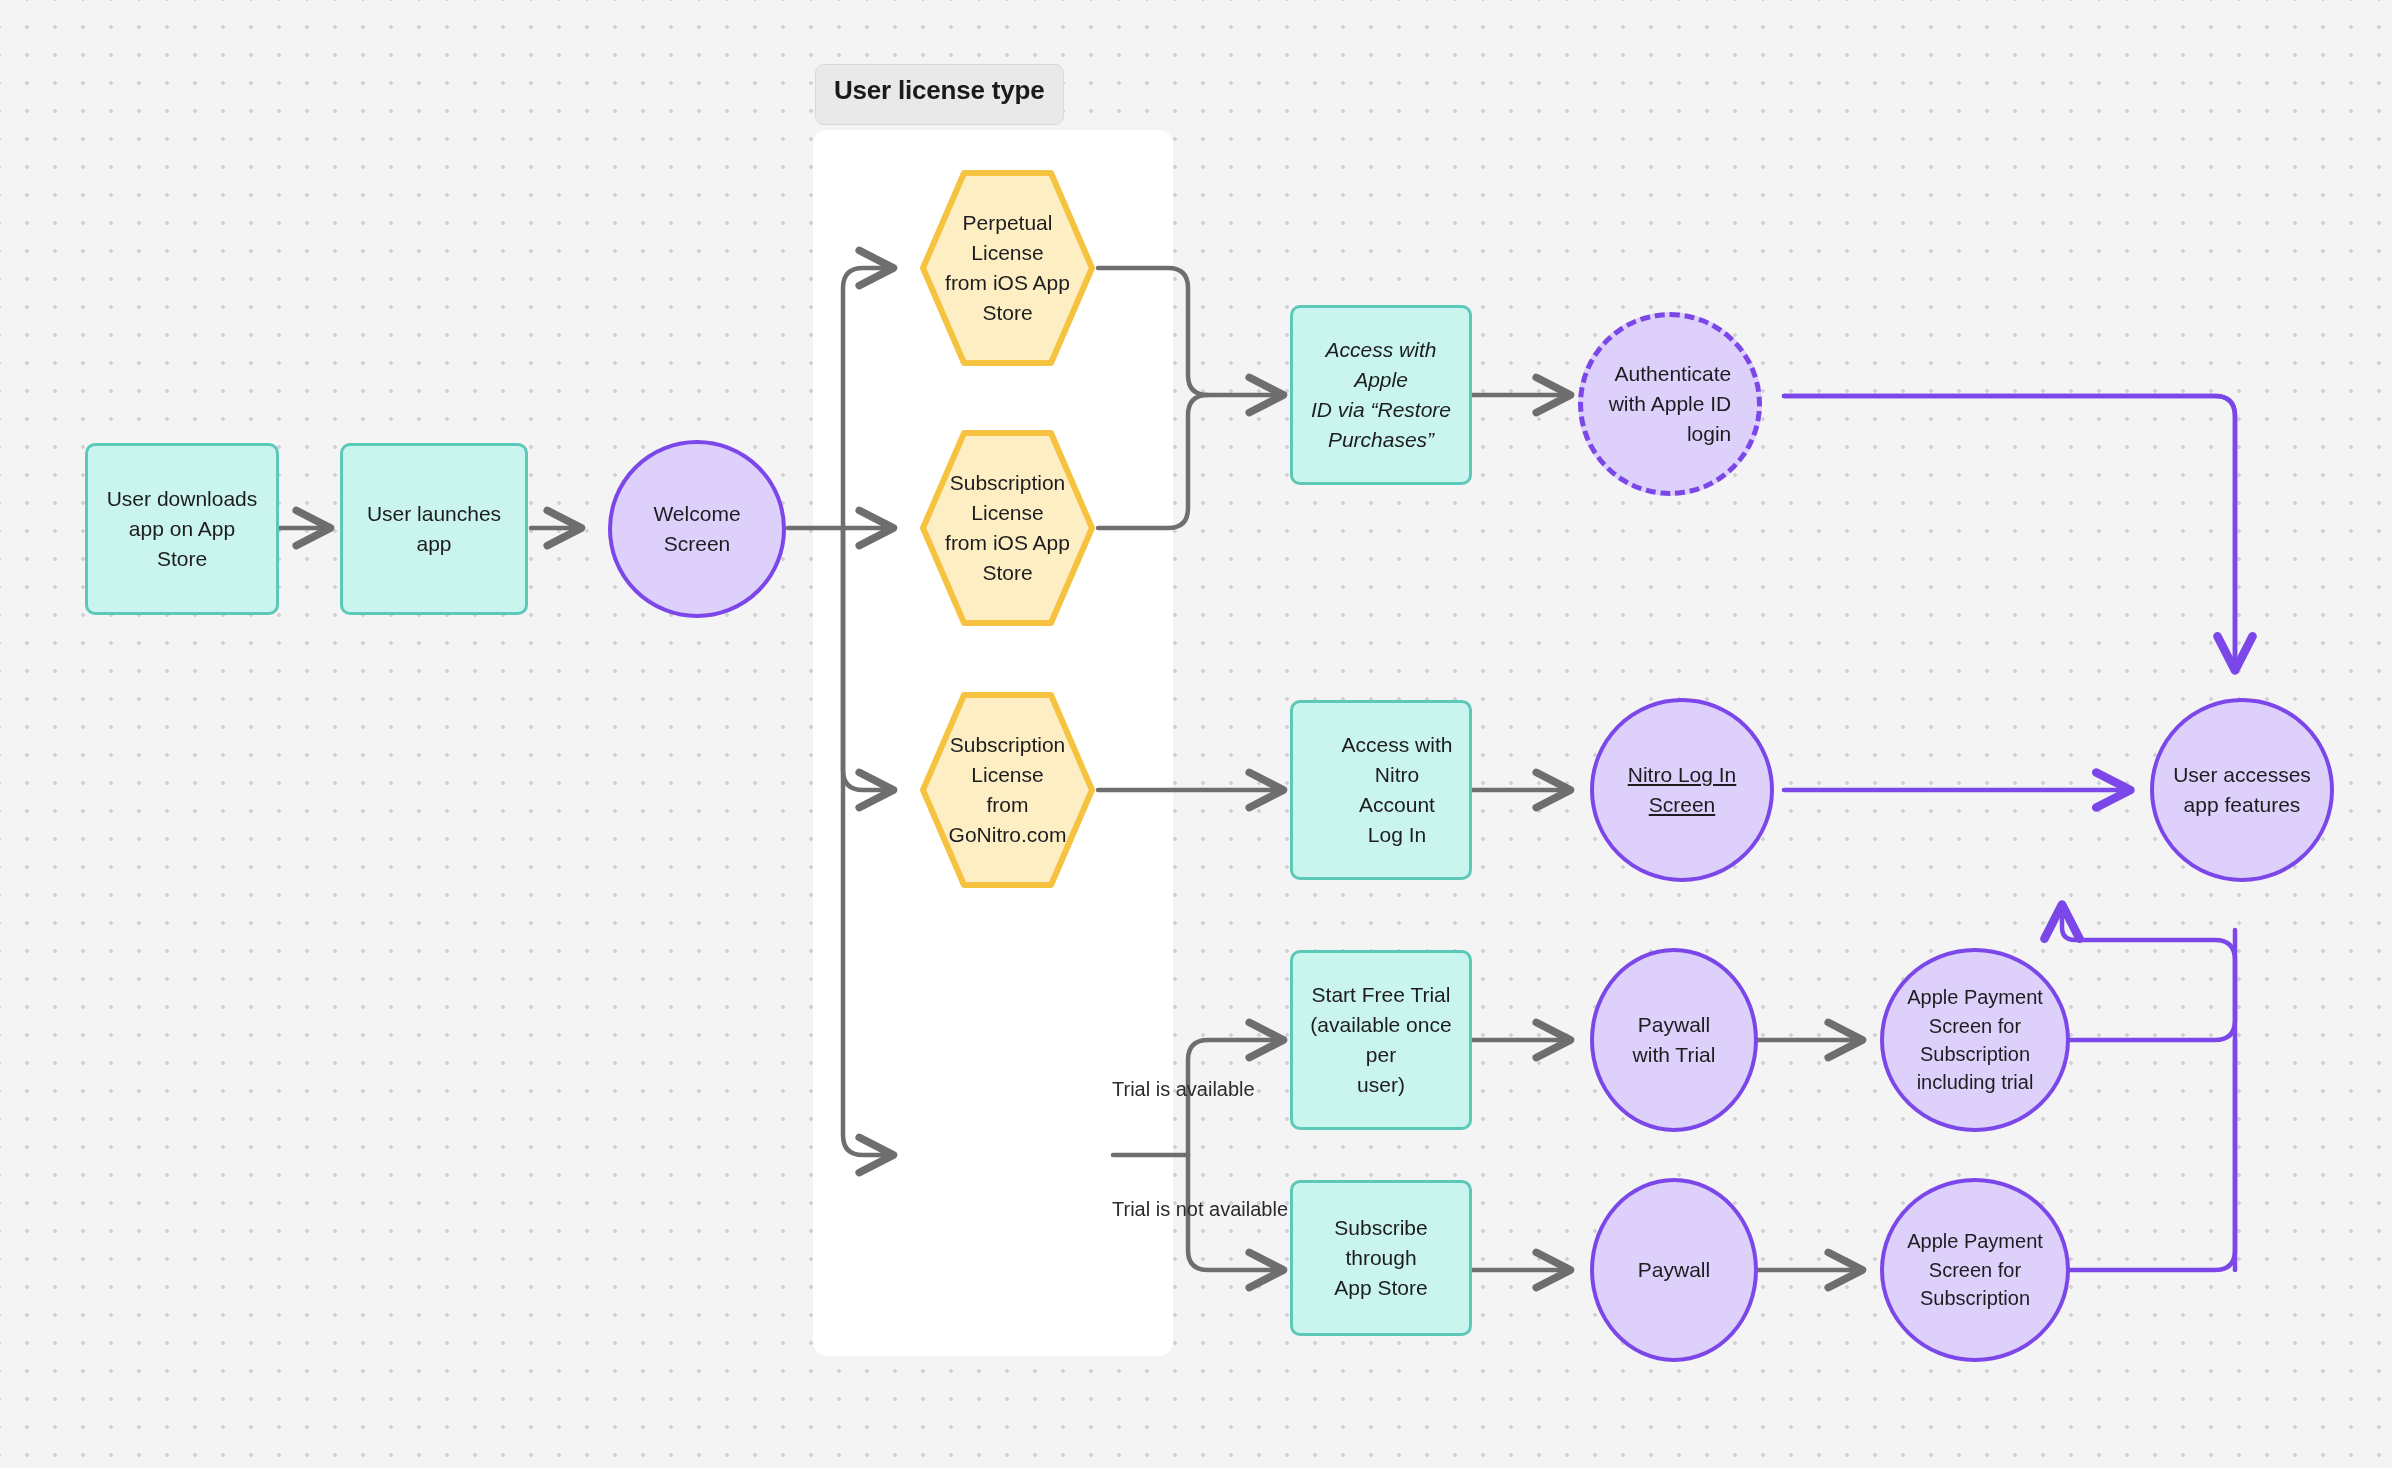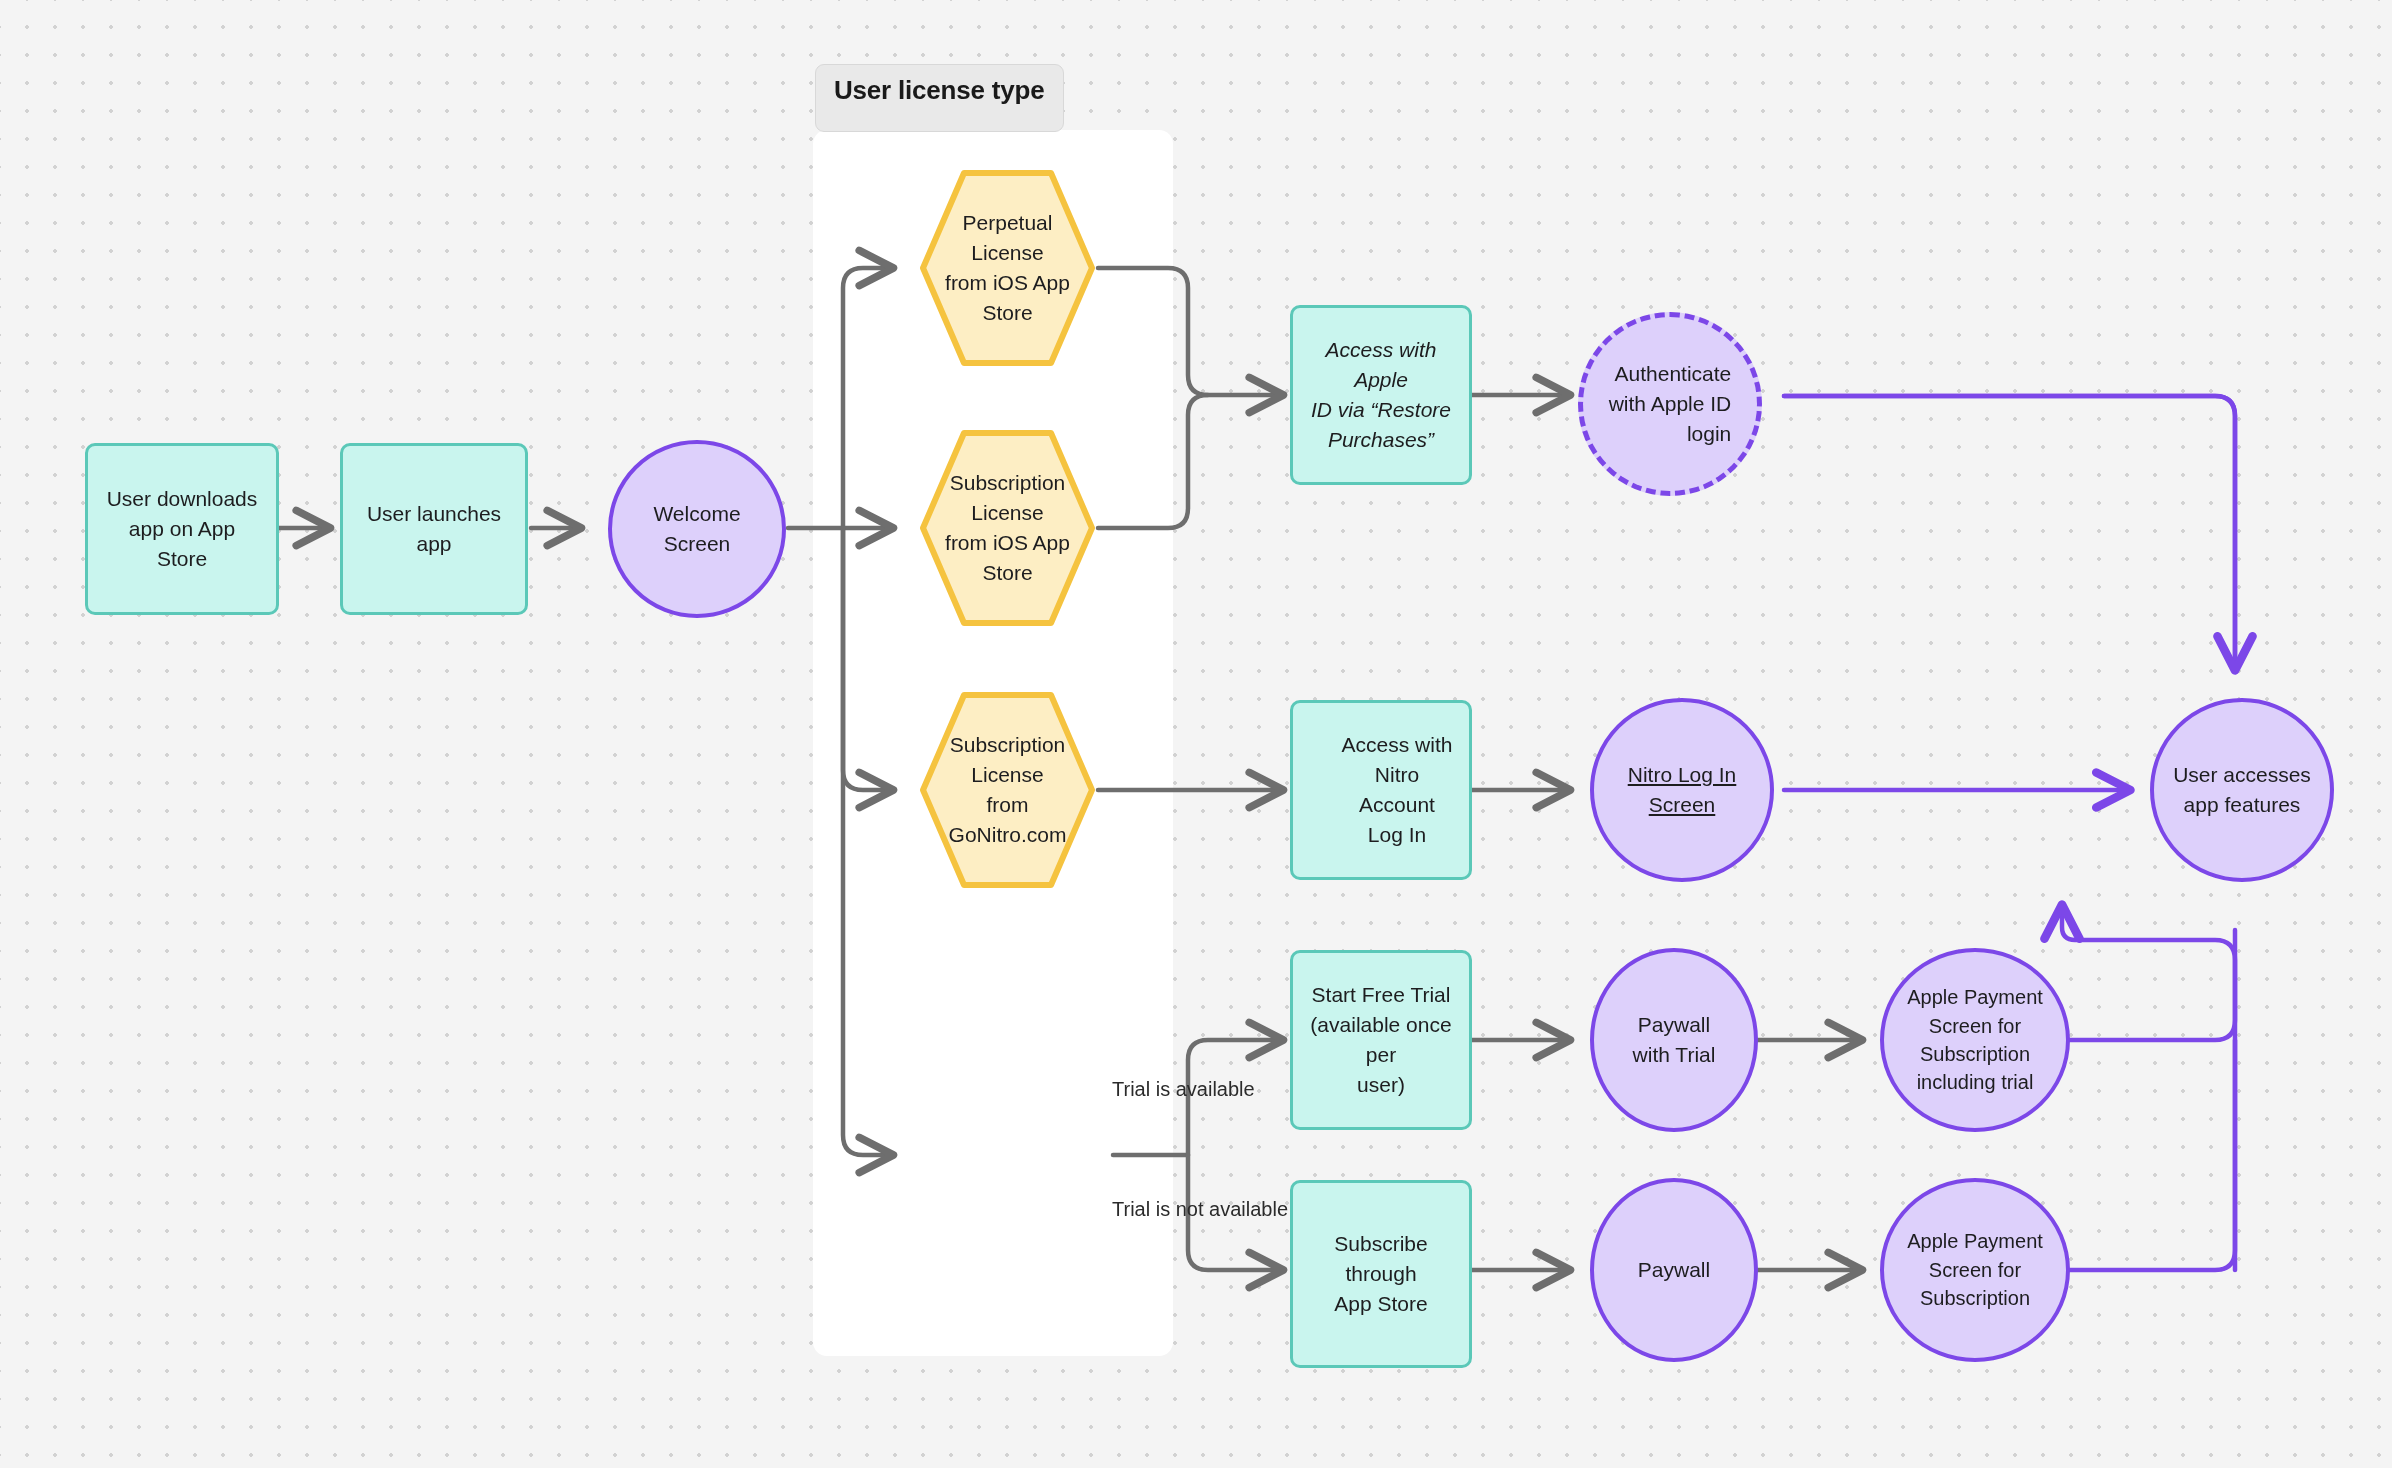--- a/index.html
+++ b/index.html
@@ -26,21 +26,21 @@
   }
   .group-title {
     position: absolute;
     background: #e9e9e9;
     border: 1.5px solid #d8d8d8;
     border-radius: 9px;
     color: #1a1a1a;
     font-size: 26px;
     font-weight: 700;
     letter-spacing: -0.2px;
-    padding: 10px 18px 25px;
+    padding: 10px 18px 18px;
     white-space: nowrap;
     z-index: 3;
   }
 
   
   #edges {
     position: absolute;
     left: 0; top: 0;
     width: 2392px; height: 1468px;
     z-index: 2;
@@ -235,21 +235,21 @@
     <span style="white-space:pre-line;">Access with Nitro
 Account Log In</span>
   </div>
 
   <div class="node n-rect" style="left:1290px; top:950px; width:182px; height:180px;">
     <span style="white-space:pre-line;">Start Free Trial
 (available once per
 user)</span>
   </div>
 
-  <div class="node n-rect" style="left:1290px; top:1180px; width:182px; height:188px;">
+  <div class="node n-rect" style="left:1290px; top:1180px; width:182px; height:156px;">
     <span style="white-space:pre-line;">Subscribe through
 App Store</span>
   </div>
 
   <div class="node n-circle-dashed" style="left:1578px; top:312px; width:184px; height:184px;text-align:right;">
     <span style="white-space:pre-line;">Authenticate
 with Apple ID
 login</span>
   </div>
 

